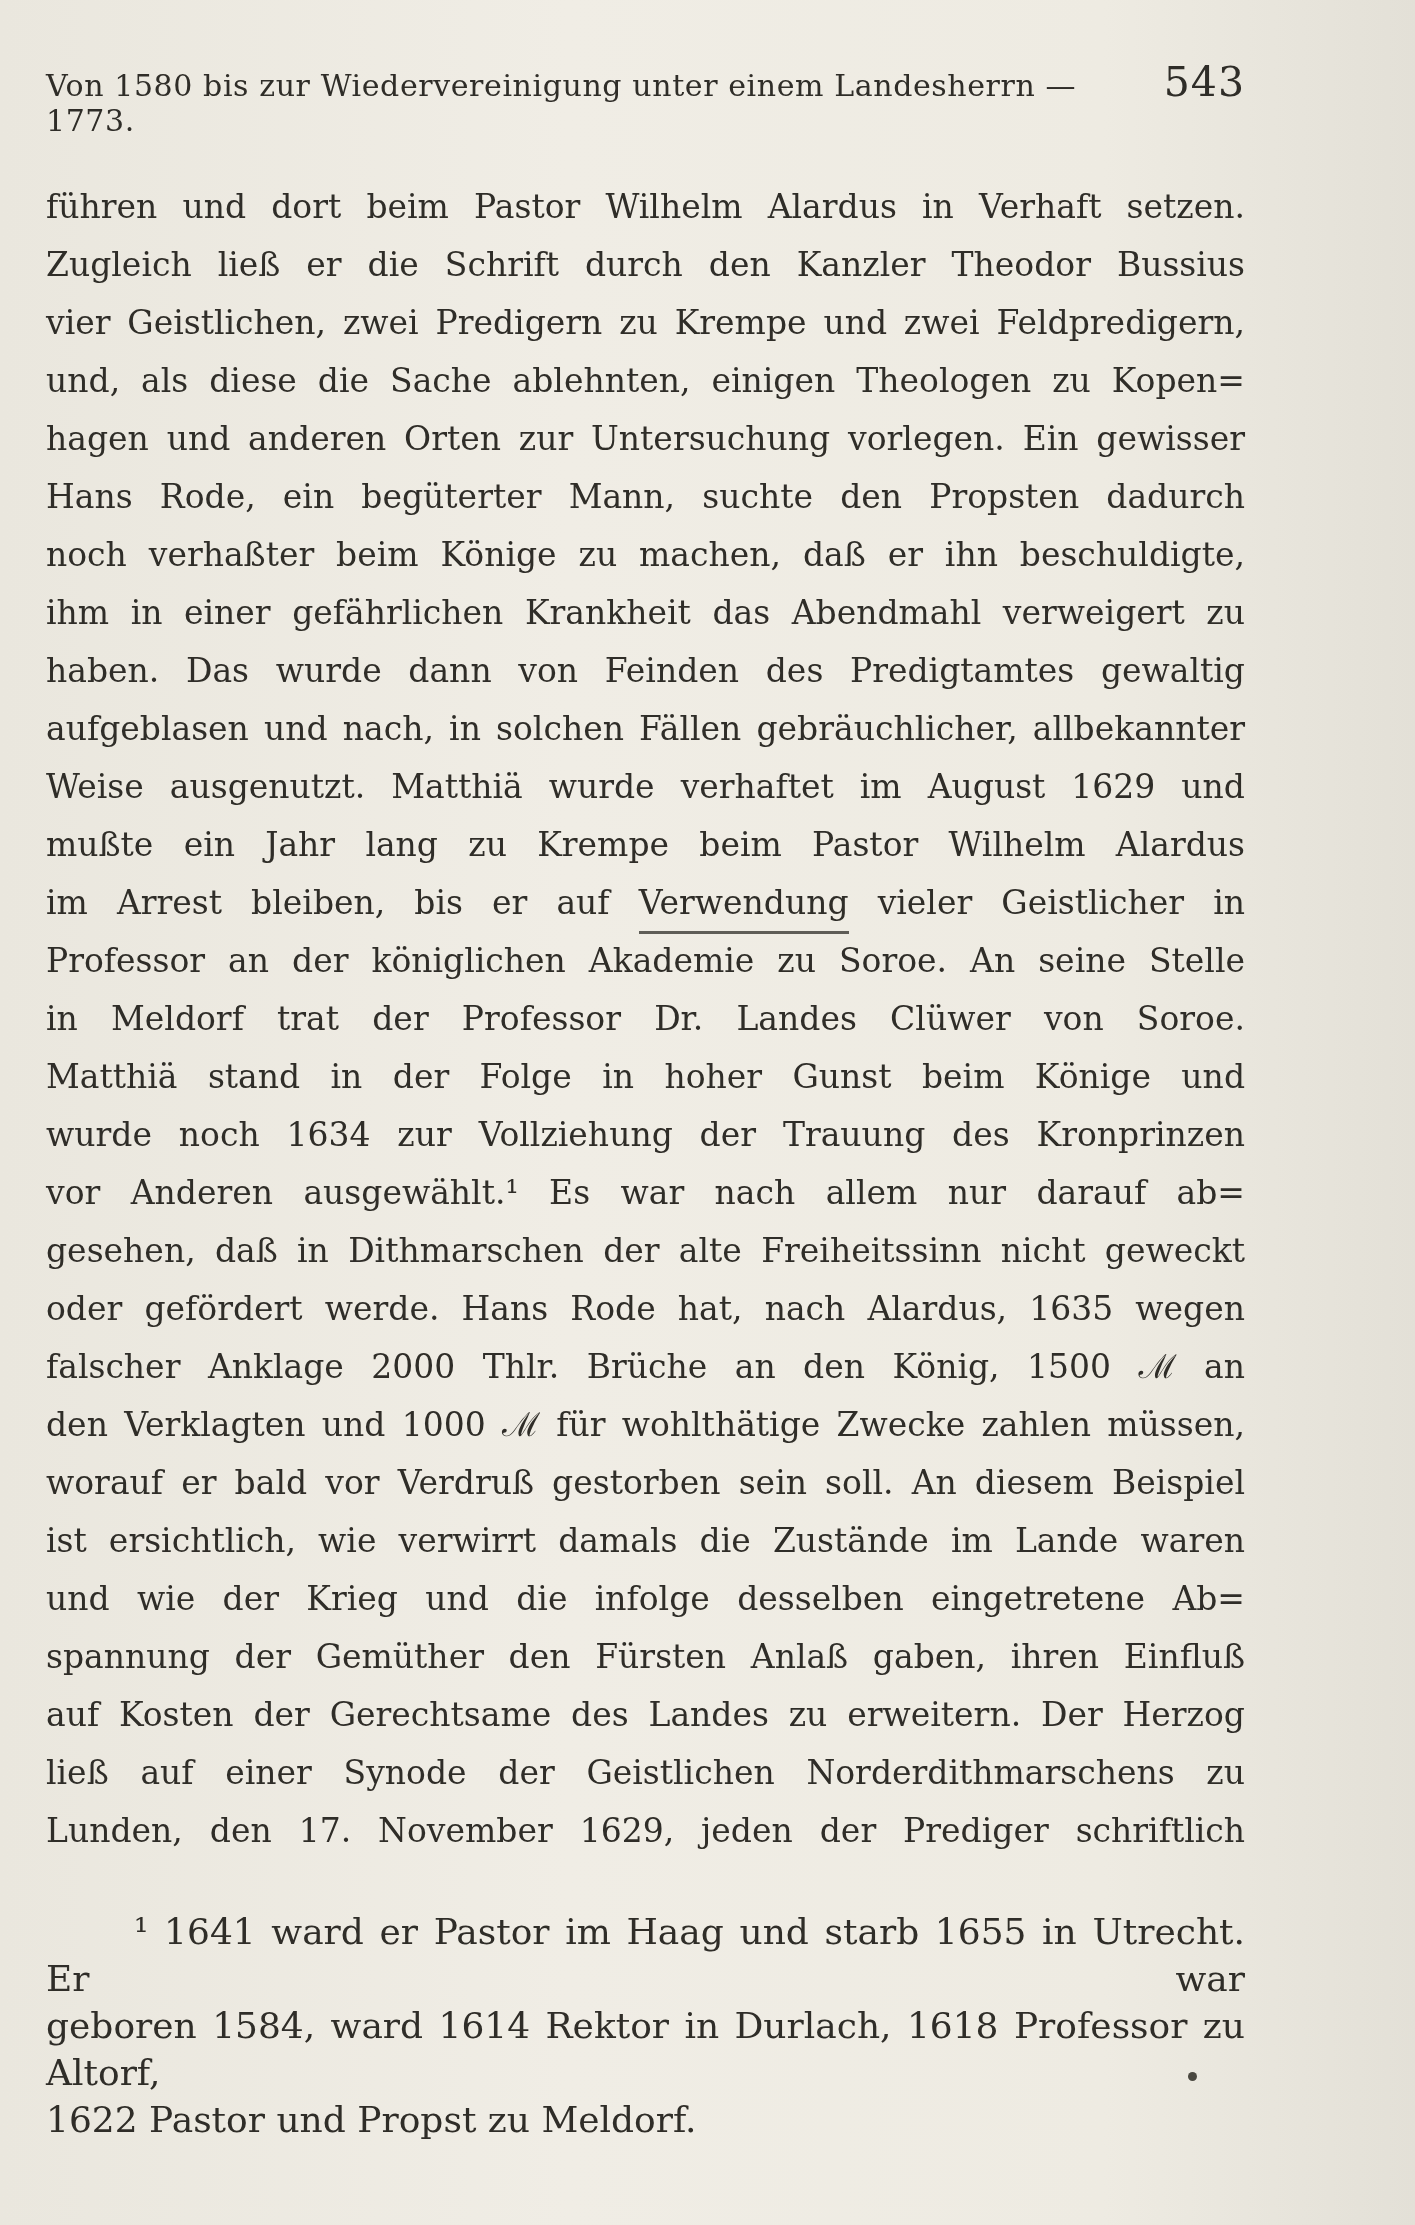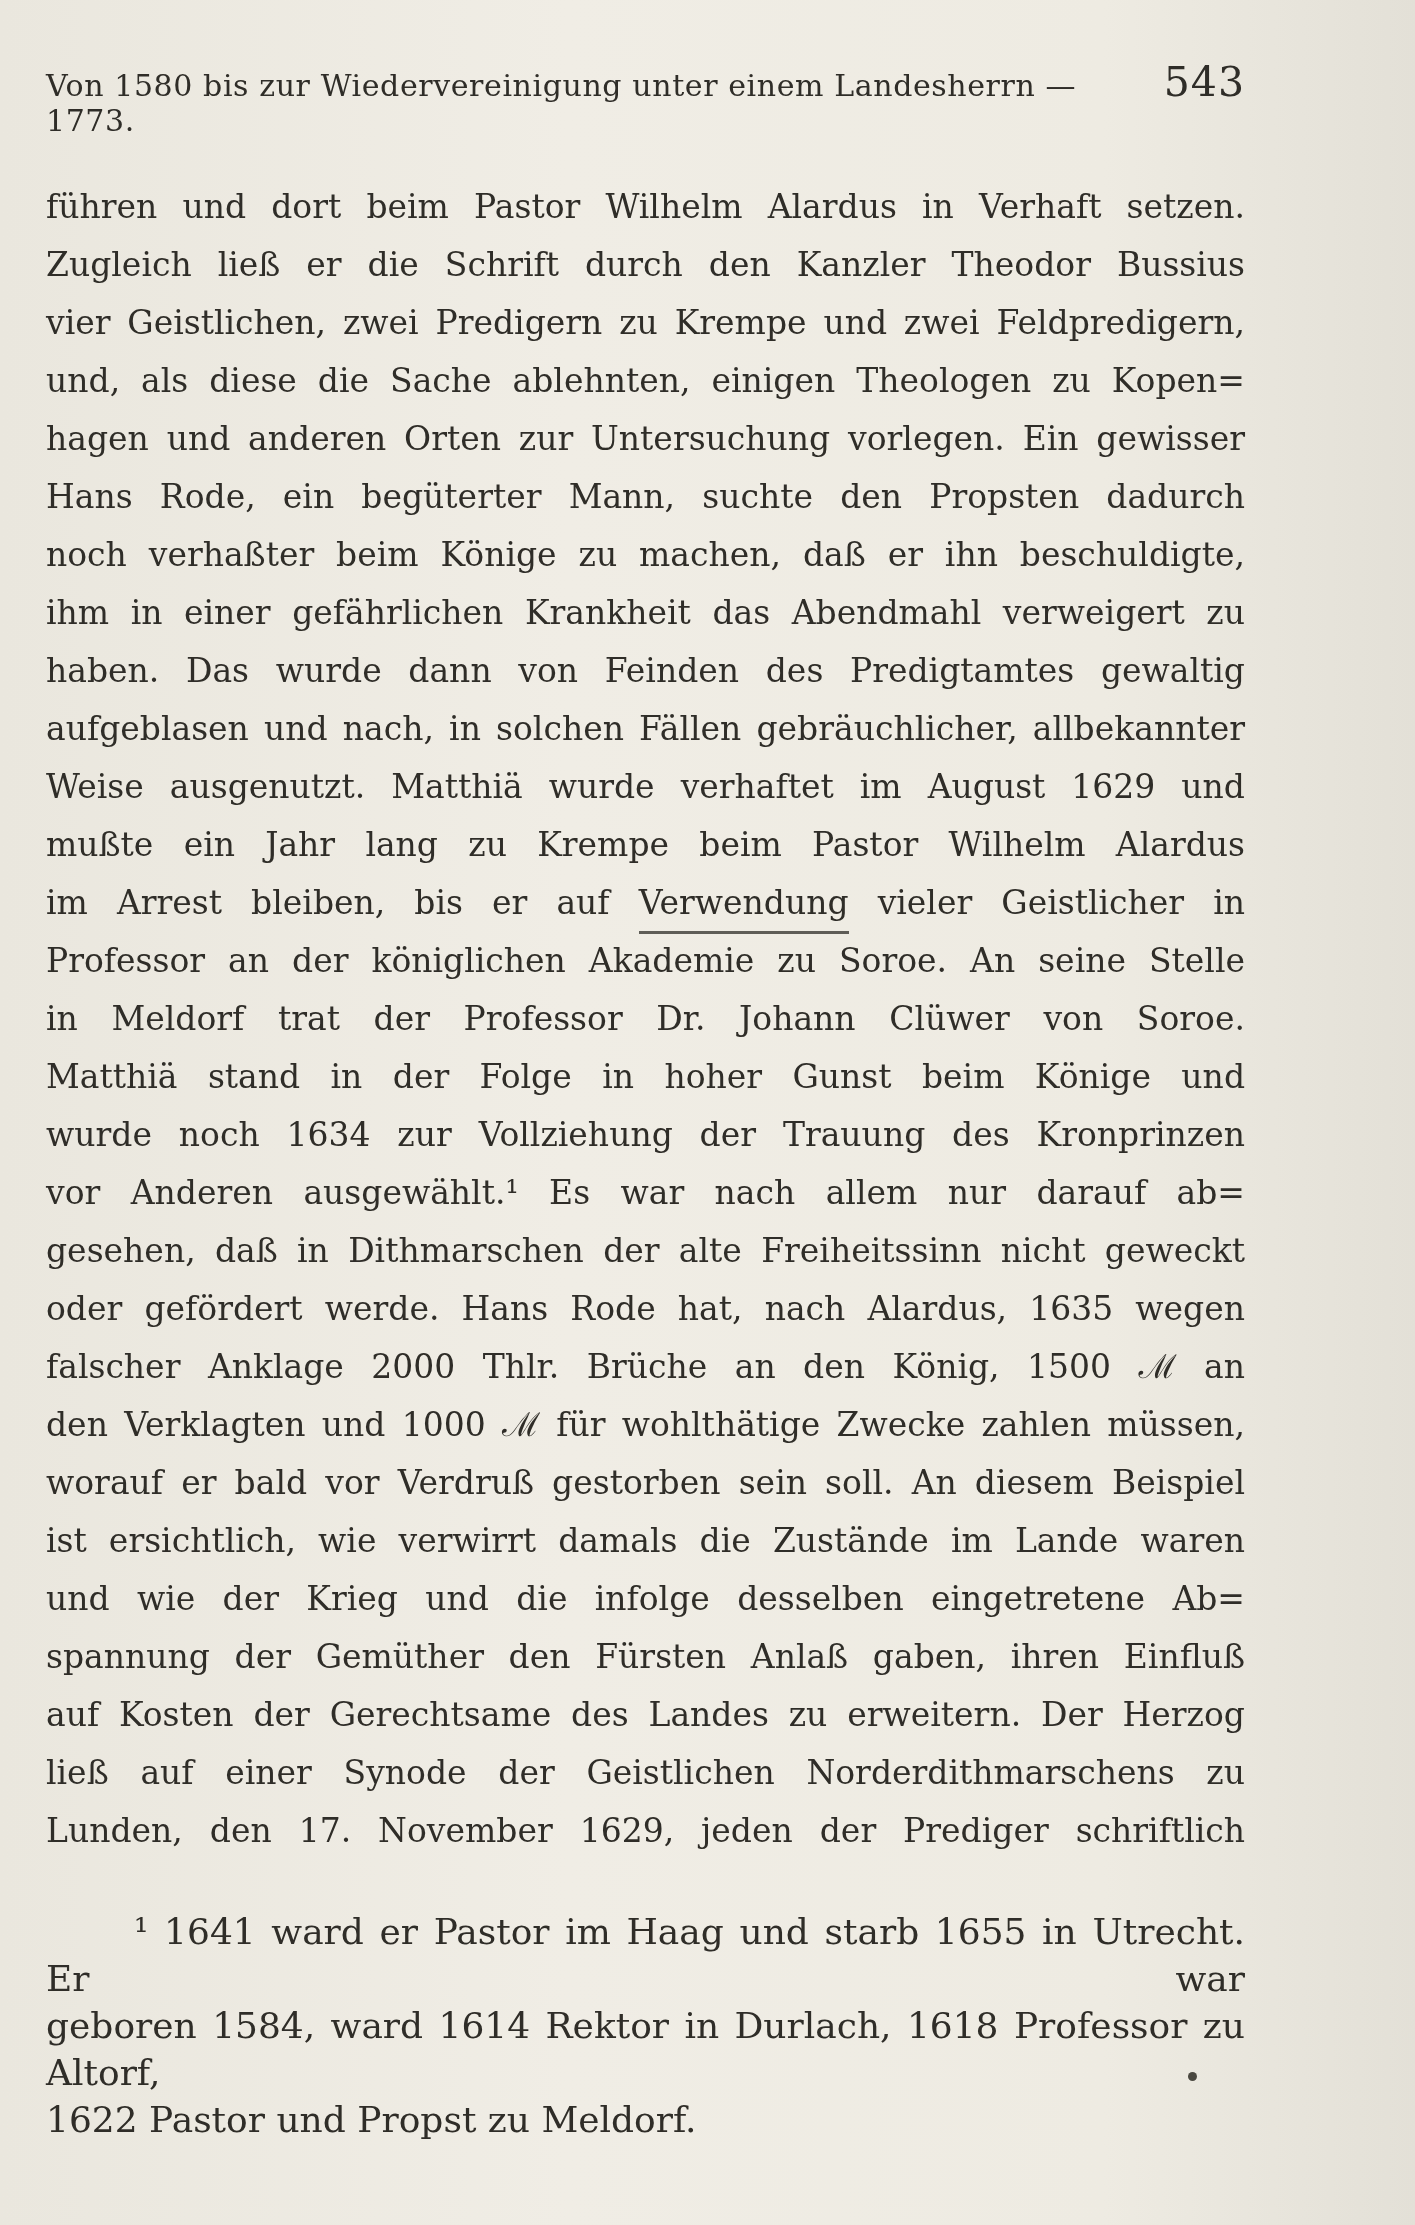--- a/index.html
+++ b/index.html
@@ -87,21 +87,21 @@
       <div class="line">hagen und anderen Orten zur Untersuchung vorlegen. Ein gewisser</div>
       <div class="line">Hans Rode, ein begüterter Mann, suchte den Propsten dadurch</div>
       <div class="line">noch verhaßter beim Könige zu machen, daß er ihn beschuldigte,</div>
       <div class="line">ihm in einer gefährlichen Krankheit das Abendmahl verweigert zu</div>
       <div class="line">haben. Das wurde dann von Feinden des Predigtamtes gewaltig</div>
       <div class="line">aufgeblasen und nach, in solchen Fällen gebräuchlicher, allbekannter</div>
       <div class="line">Weise ausgenutzt. Matthiä wurde verhaftet im August 1629 und</div>
       <div class="line">mußte ein Jahr lang zu Krempe beim Pastor Wilhelm Alardus</div>
       <div class="line">im Arrest bleiben, bis er auf <span class="u">Verwendung</span> vieler Geistlicher in</div>
       <div class="line">Professor an der königlichen Akademie zu Soroe. An seine Stelle</div>
-      <div class="line">in Meldorf trat der Professor Dr. Johann Clüwer von Soroe.</div>
+      <div class="line">in Meldorf trat der Professor Dr. Landes Clüwer von Soroe.</div>
       <div class="line">Matthiä stand in der Folge in hoher Gunst beim Könige und</div>
       <div class="line">wurde noch 1634 zur Vollziehung der Trauung des Kronprinzen</div>
       <div class="line">vor Anderen ausgewählt.¹ Es war nach allem nur darauf ab=</div>
       <div class="line">gesehen, daß in Dithmarschen der alte Freiheitssinn nicht geweckt</div>
       <div class="line">oder gefördert werde. Hans Rode hat, nach Alardus, 1635 wegen</div>
       <div class="line">falscher Anklage 2000 Thlr. Brüche an den König, 1500 ℳ an</div>
       <div class="line">den Verklagten und 1000 ℳ für wohlthätige Zwecke zahlen müssen,</div>
       <div class="line">worauf er bald vor Verdruß gestorben sein soll. An diesem Beispiel</div>
       <div class="line">ist ersichtlich, wie verwirrt damals die Zustände im Lande waren</div>
       <div class="line">und wie der Krieg und die infolge desselben eingetretene Ab=</div>

